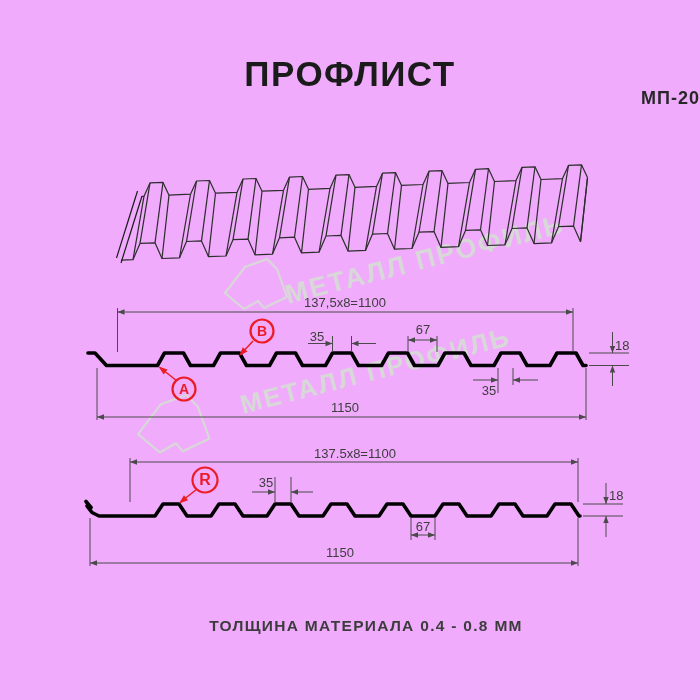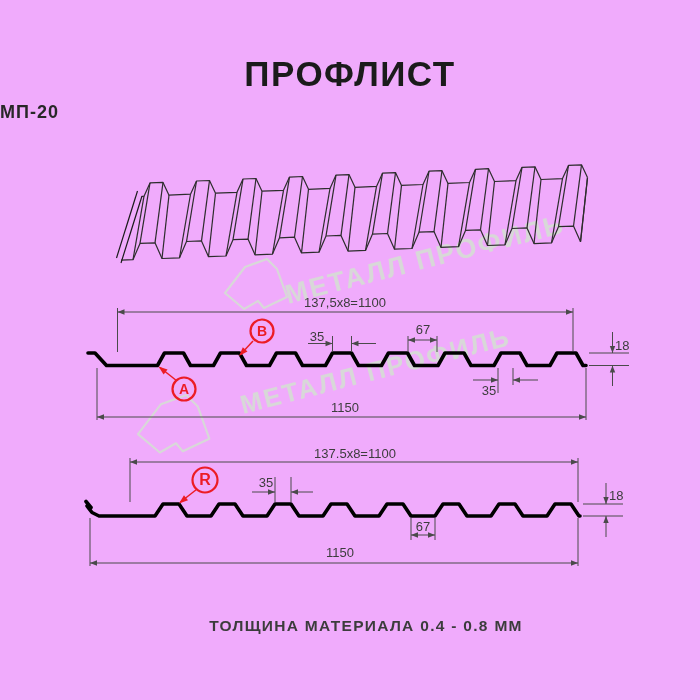--- a/index.html
+++ b/index.html
@@ -1,20 +1,20 @@
 <!DOCTYPE html>
 <html><head>
 <meta charset="utf-8">
 <style>
   html,body{margin:0;padding:0;background:#fff;}
   .canvas{position:relative;width:700px;height:700px;background:#f0abfc;overflow:hidden;
           font-family:"Liberation Sans",sans-serif;}
   .page-title{position:absolute;top:54px;left:0;width:100%;text-align:center;
               font-size:35px;font-weight:800;letter-spacing:1.5px;color:#1b1b1b;}
-  .page-subtitle{position:absolute;top:102px;left:0;width:100%;text-align:left;
+  .page-subtitle{position:absolute;top:88px;left:0;width:100%;text-align:right;
               font-size:18px;font-weight:600;letter-spacing:1px;color:#272727;}
   .footer-note{position:absolute;top:617px;left:0;width:100%;text-align:center;
               font-size:15.5px;font-weight:600;letter-spacing:1.3px;color:#3c3c3c;padding-left:16px;}
   svg.draw{position:absolute;left:0;top:0;}
   .sheet line,.sheet path{stroke:#2d2d2d;stroke-width:1.2;fill:none;stroke-linejoin:round;}
   .sheet line.cap{stroke:#1a1a1a;}
   .wm-logo{stroke:#d8d8d8;stroke-width:2.2;fill:none;stroke-linejoin:round;}
   .wm-text{fill:#d8d8d8;font-weight:700;font-size:27px;letter-spacing:2px;}
   .wm-text2{fill:#d8d8d8;font-weight:700;font-size:26px;letter-spacing:2px;}
   path.profile{stroke:#000;stroke-width:3.6;fill:none;stroke-linejoin:round;stroke-linecap:round;}

